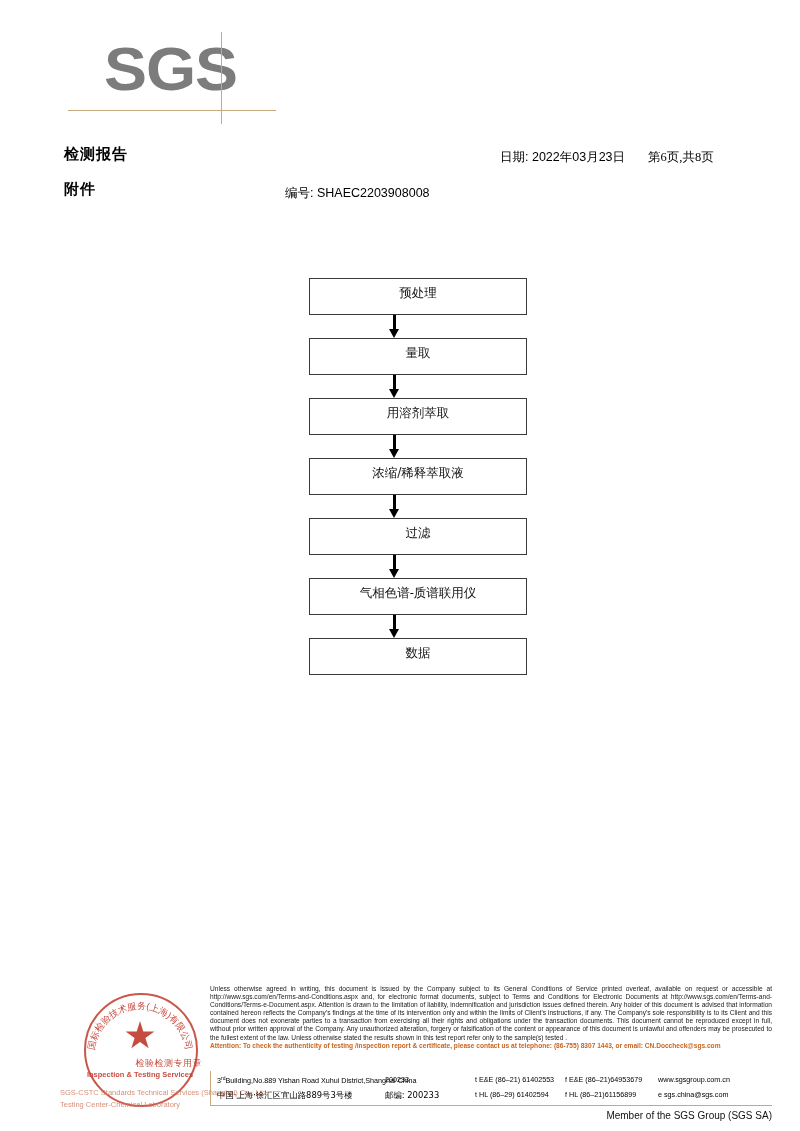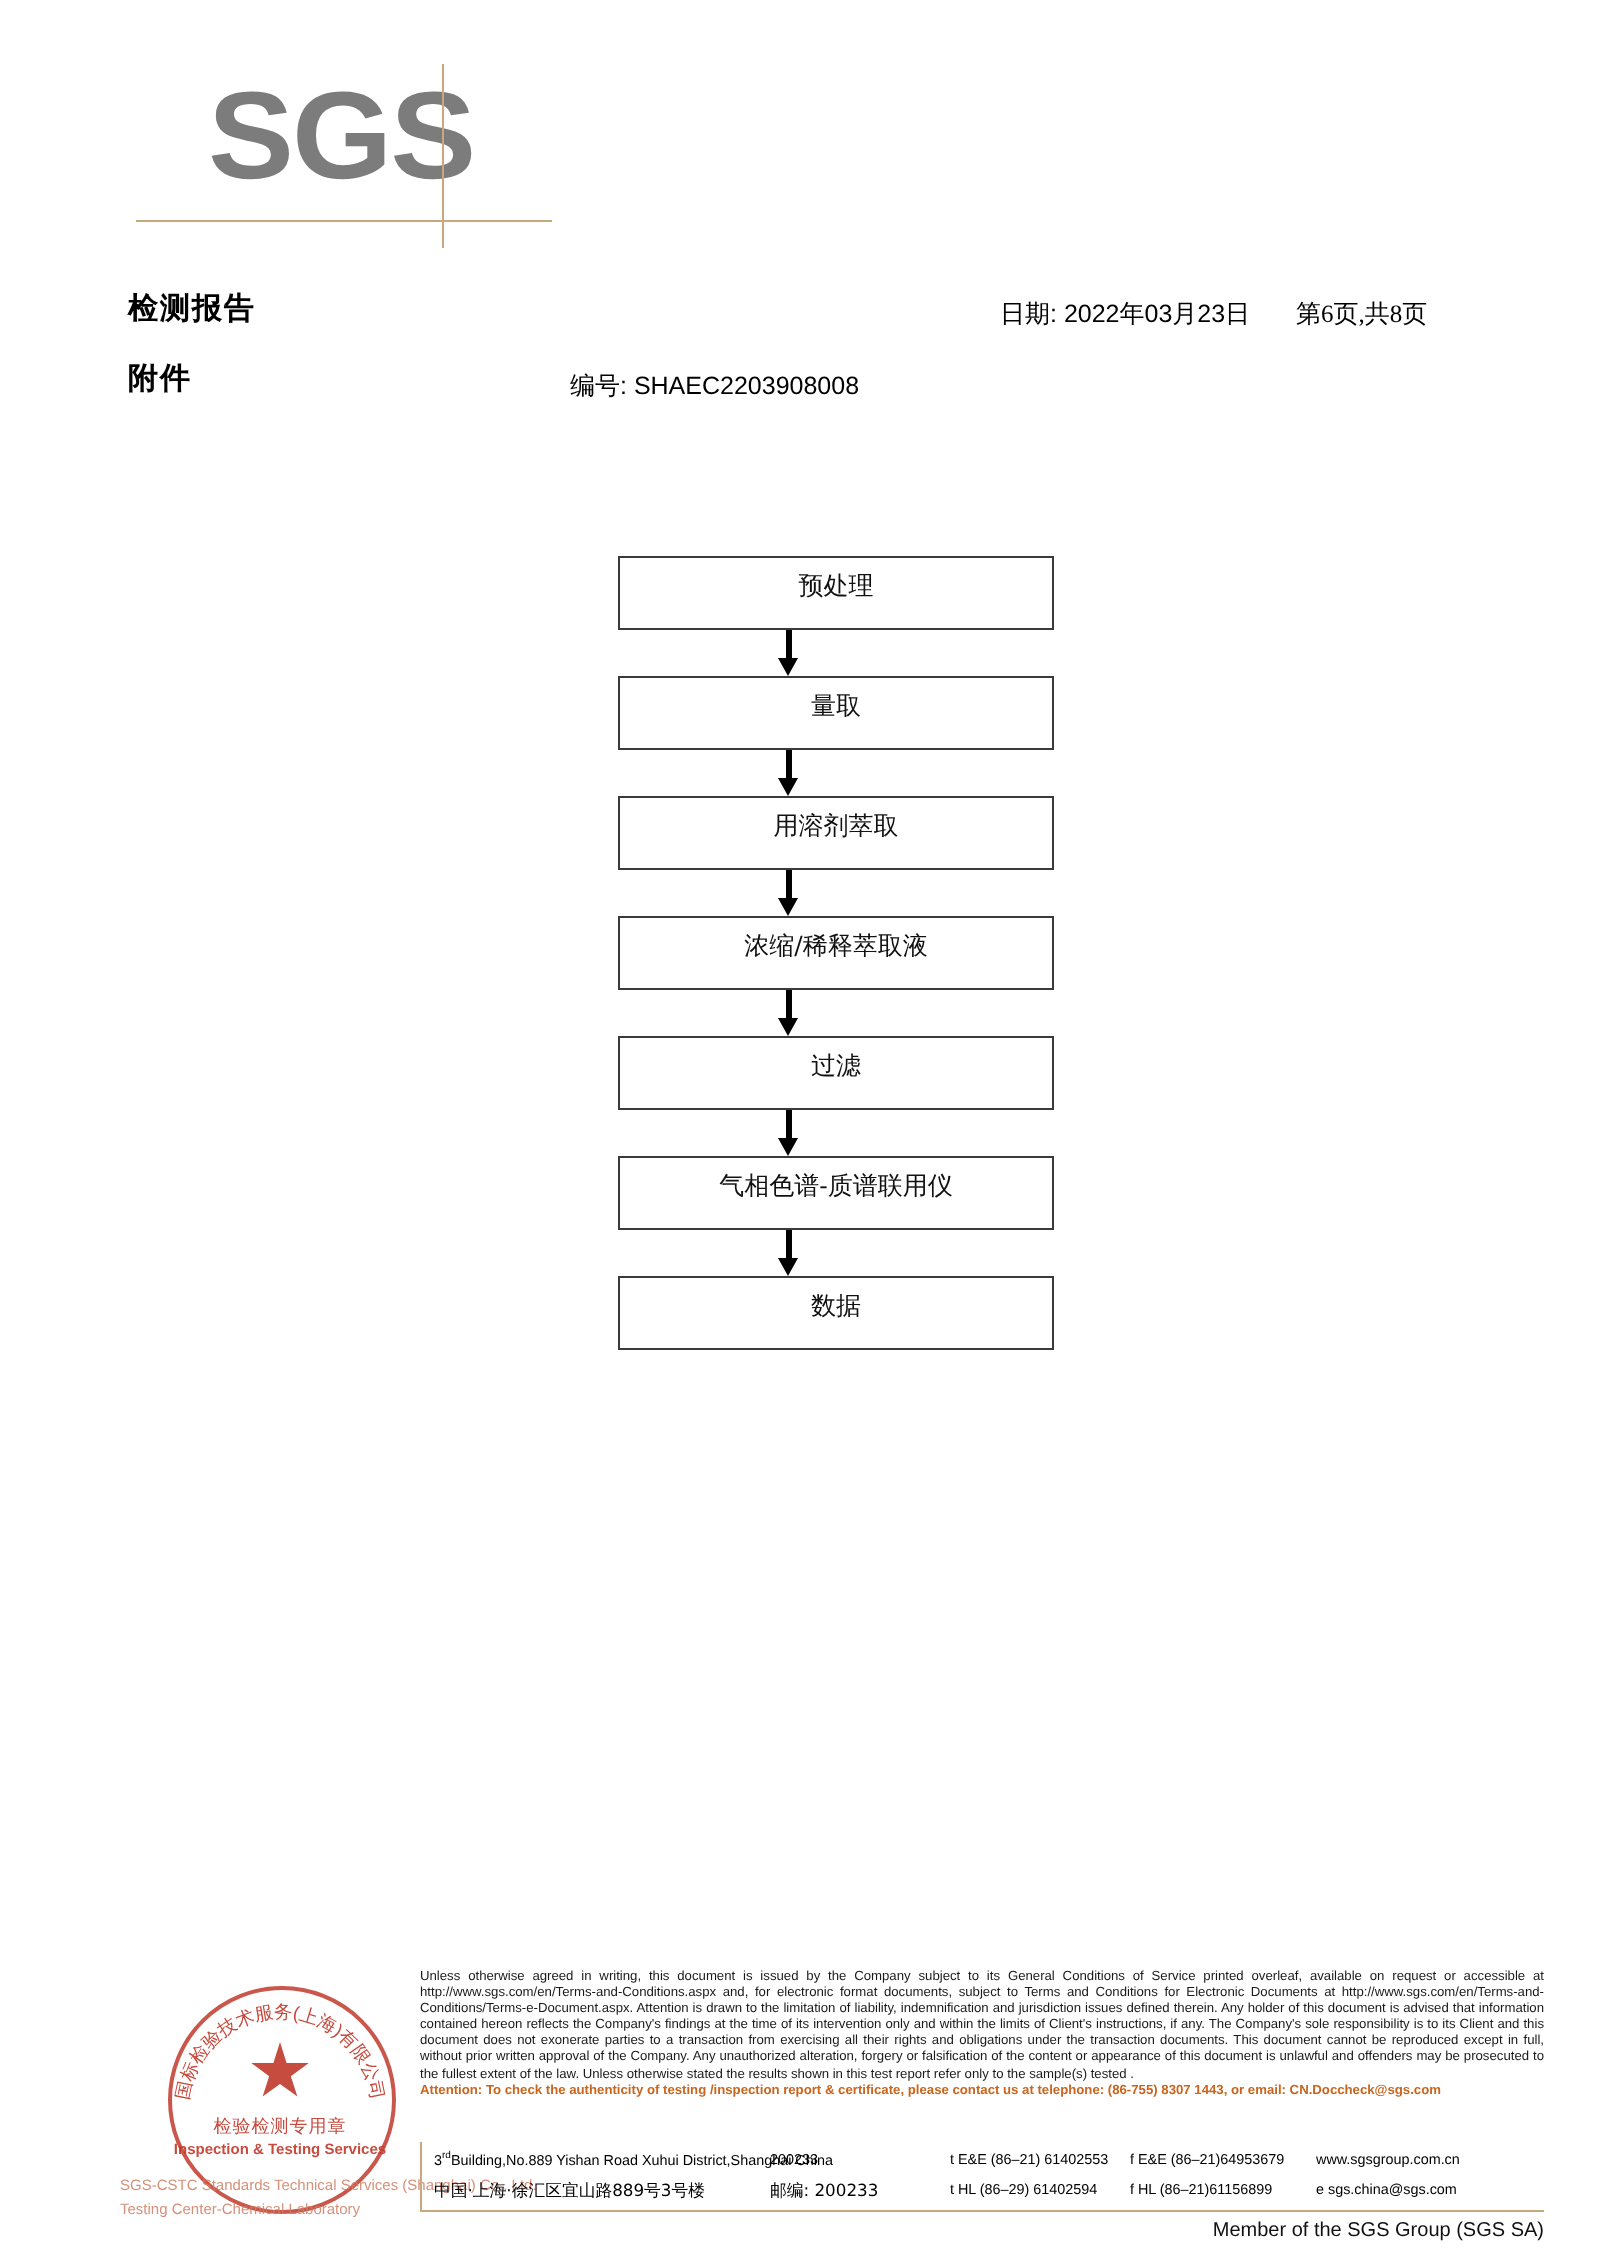--- a/index.html
+++ b/index.html
@@ -195,21 +195,21 @@
     height: 30px;
     background: #c0392b;
     clip-path: polygon(50% 0%, 61% 35%, 98% 35%, 68% 57%, 79% 91%, 50% 70%, 21% 91%, 32% 57%, 2% 35%, 39% 35%);
     opacity: 0.9;
   }
   .stamp-cn {
     position: absolute;
     left: 0;
     top: 70px;
     width: 124px;
-    text-align: center;
+    text-align: right;
     font-size: 9px;
     color: #c0392b;
     letter-spacing: 0.5px;
     opacity: 0.9;
   }
   .stamp-en {
     position: absolute;
     left: 0;
     top: 83px;
     width: 124px;

